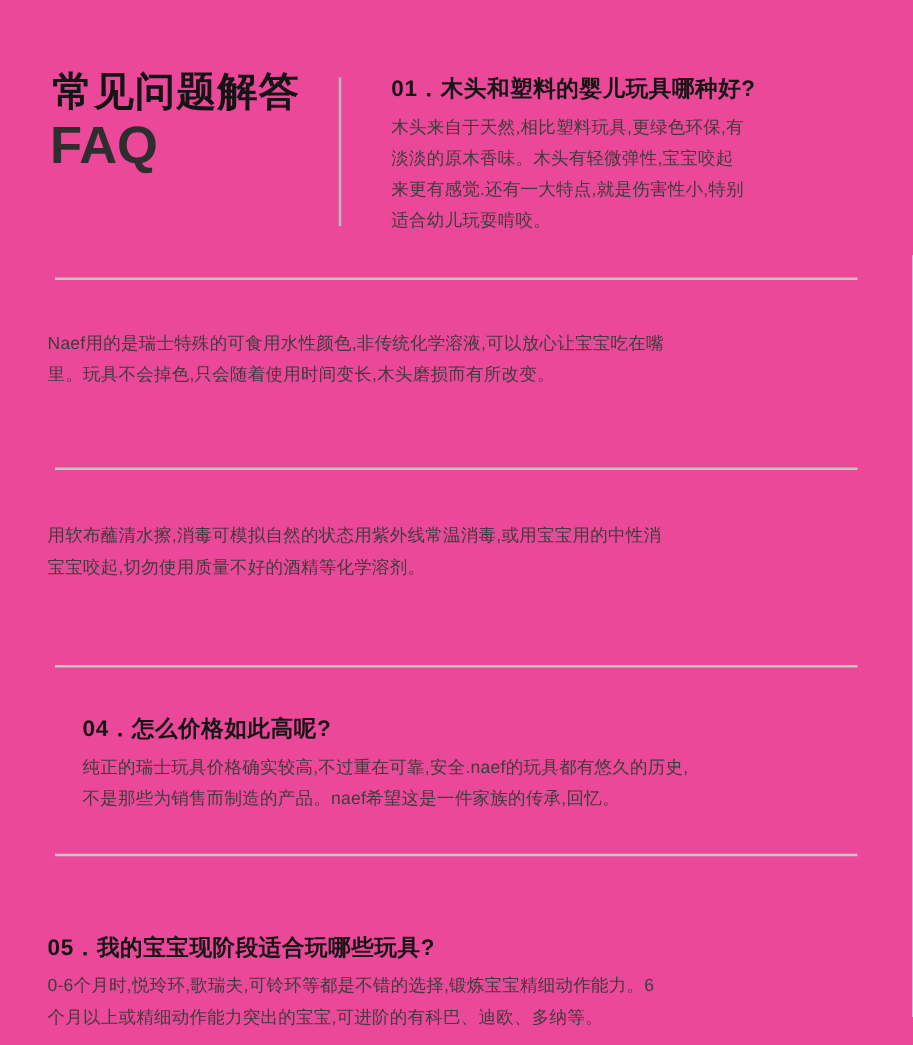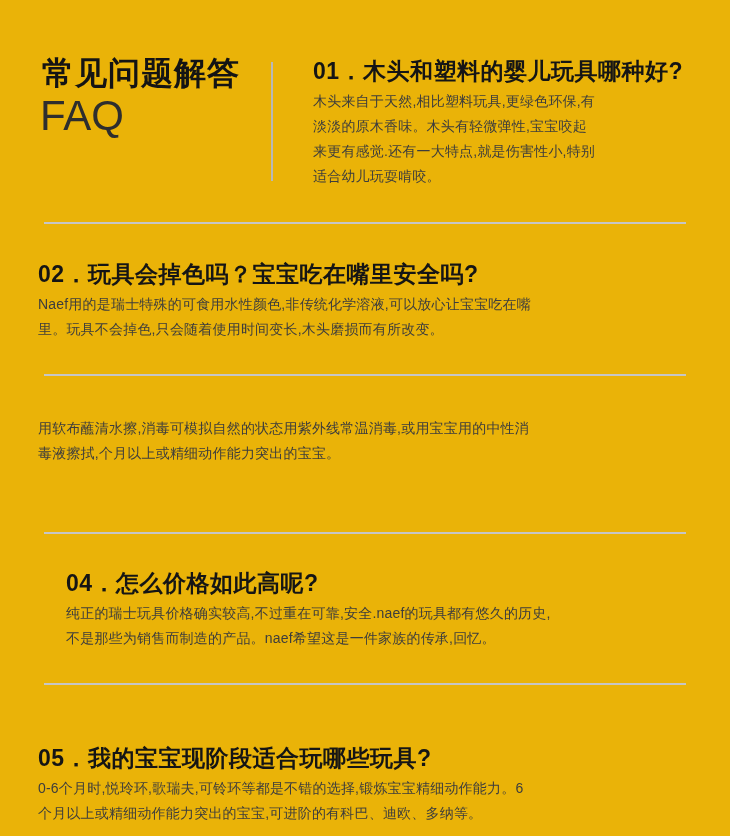--- a/index.html
+++ b/index.html
@@ -5,60 +5,60 @@
   html, body {
     margin: 0;
     padding: 0;
     background: #ffffff;
     font-family: "Liberation Sans", "DejaVu Sans", sans-serif;
   }
   .page {
     position: relative;
     width: 730px;
     height: 836px;
-    background: #eab308;
+    background: #ec4899;
     overflow: hidden;
   }
   
   .brand-title {
     position: absolute;
     left: 42px;
     top: 54px;
     font-size: 32px;
     line-height: 38px;
     font-weight: 700;
     color: #141414;
     letter-spacing: 1px;
     white-space: nowrap;
   }
   .faq-subtitle {
     position: absolute;
     left: 40px;
     top: 97px;
     font-size: 42px;
     line-height: 38px;
-    font-weight: 400;
+    font-weight: 700;
     color: #2e2e2e;
     letter-spacing: 0px;
     white-space: nowrap;
   }
   .v-divider {
     position: absolute;
     left: 271px;
     top: 62px;
     width: 2px;
     height: 119px;
     background: #b8b8b8;
   }
   
   .faq-section {
     position: absolute;
   }
   .faq-section .q-title {
-    font-size: 23px;
+    font-size: 18px;
     line-height: 30px;
     font-weight: 700;
     color: #151515;
     letter-spacing: 0.5px;
     white-space: nowrap;
   }
   .faq-section .q-body {
     margin-top: 3px;
     font-size: 14px;
     line-height: 25px;
@@ -97,30 +97,29 @@
     <div class="q-title">01．木头和塑料的婴儿玩具哪种好?</div>
     <div class="q-body">木头来自于天然,相比塑料玩具,更绿色环保,有
 淡淡的原木香味。木头有轻微弹性,宝宝咬起
 来更有感觉.还有一大特点,就是伤害性小,特别
 适合幼儿玩耍啃咬。</div>
   </div>
 
   <div class="h-divider d1"></div>
 
   <div class="faq-section s2">
-    <div class="q-title">02．玩具会掉色吗？宝宝吃在嘴里安全吗?</div>
     <div class="q-body">Naef用的是瑞士特殊的可食用水性颜色,非传统化学溶液,可以放心让宝宝吃在嘴
 里。玩具不会掉色,只会随着使用时间变长,木头磨损而有所改变。</div>
   </div>
 
   <div class="h-divider d2"></div>
 
   <div class="faq-section s3">
     <div class="q-body">用软布蘸清水擦,消毒可模拟自然的状态用紫外线常温消毒,或用宝宝用的中性消
-毒液擦拭,个月以上或精细动作能力突出的宝宝。</div>
+宝宝咬起,切勿使用质量不好的酒精等化学溶剂。</div>
   </div>
 
   <div class="h-divider d3"></div>
 
   <div class="faq-section s4">
     <div class="q-title">04．怎么价格如此高呢?</div>
     <div class="q-body">纯正的瑞士玩具价格确实较高,不过重在可靠,安全.naef的玩具都有悠久的历史,
 不是那些为销售而制造的产品。naef希望这是一件家族的传承,回忆。</div>
   </div>
 

